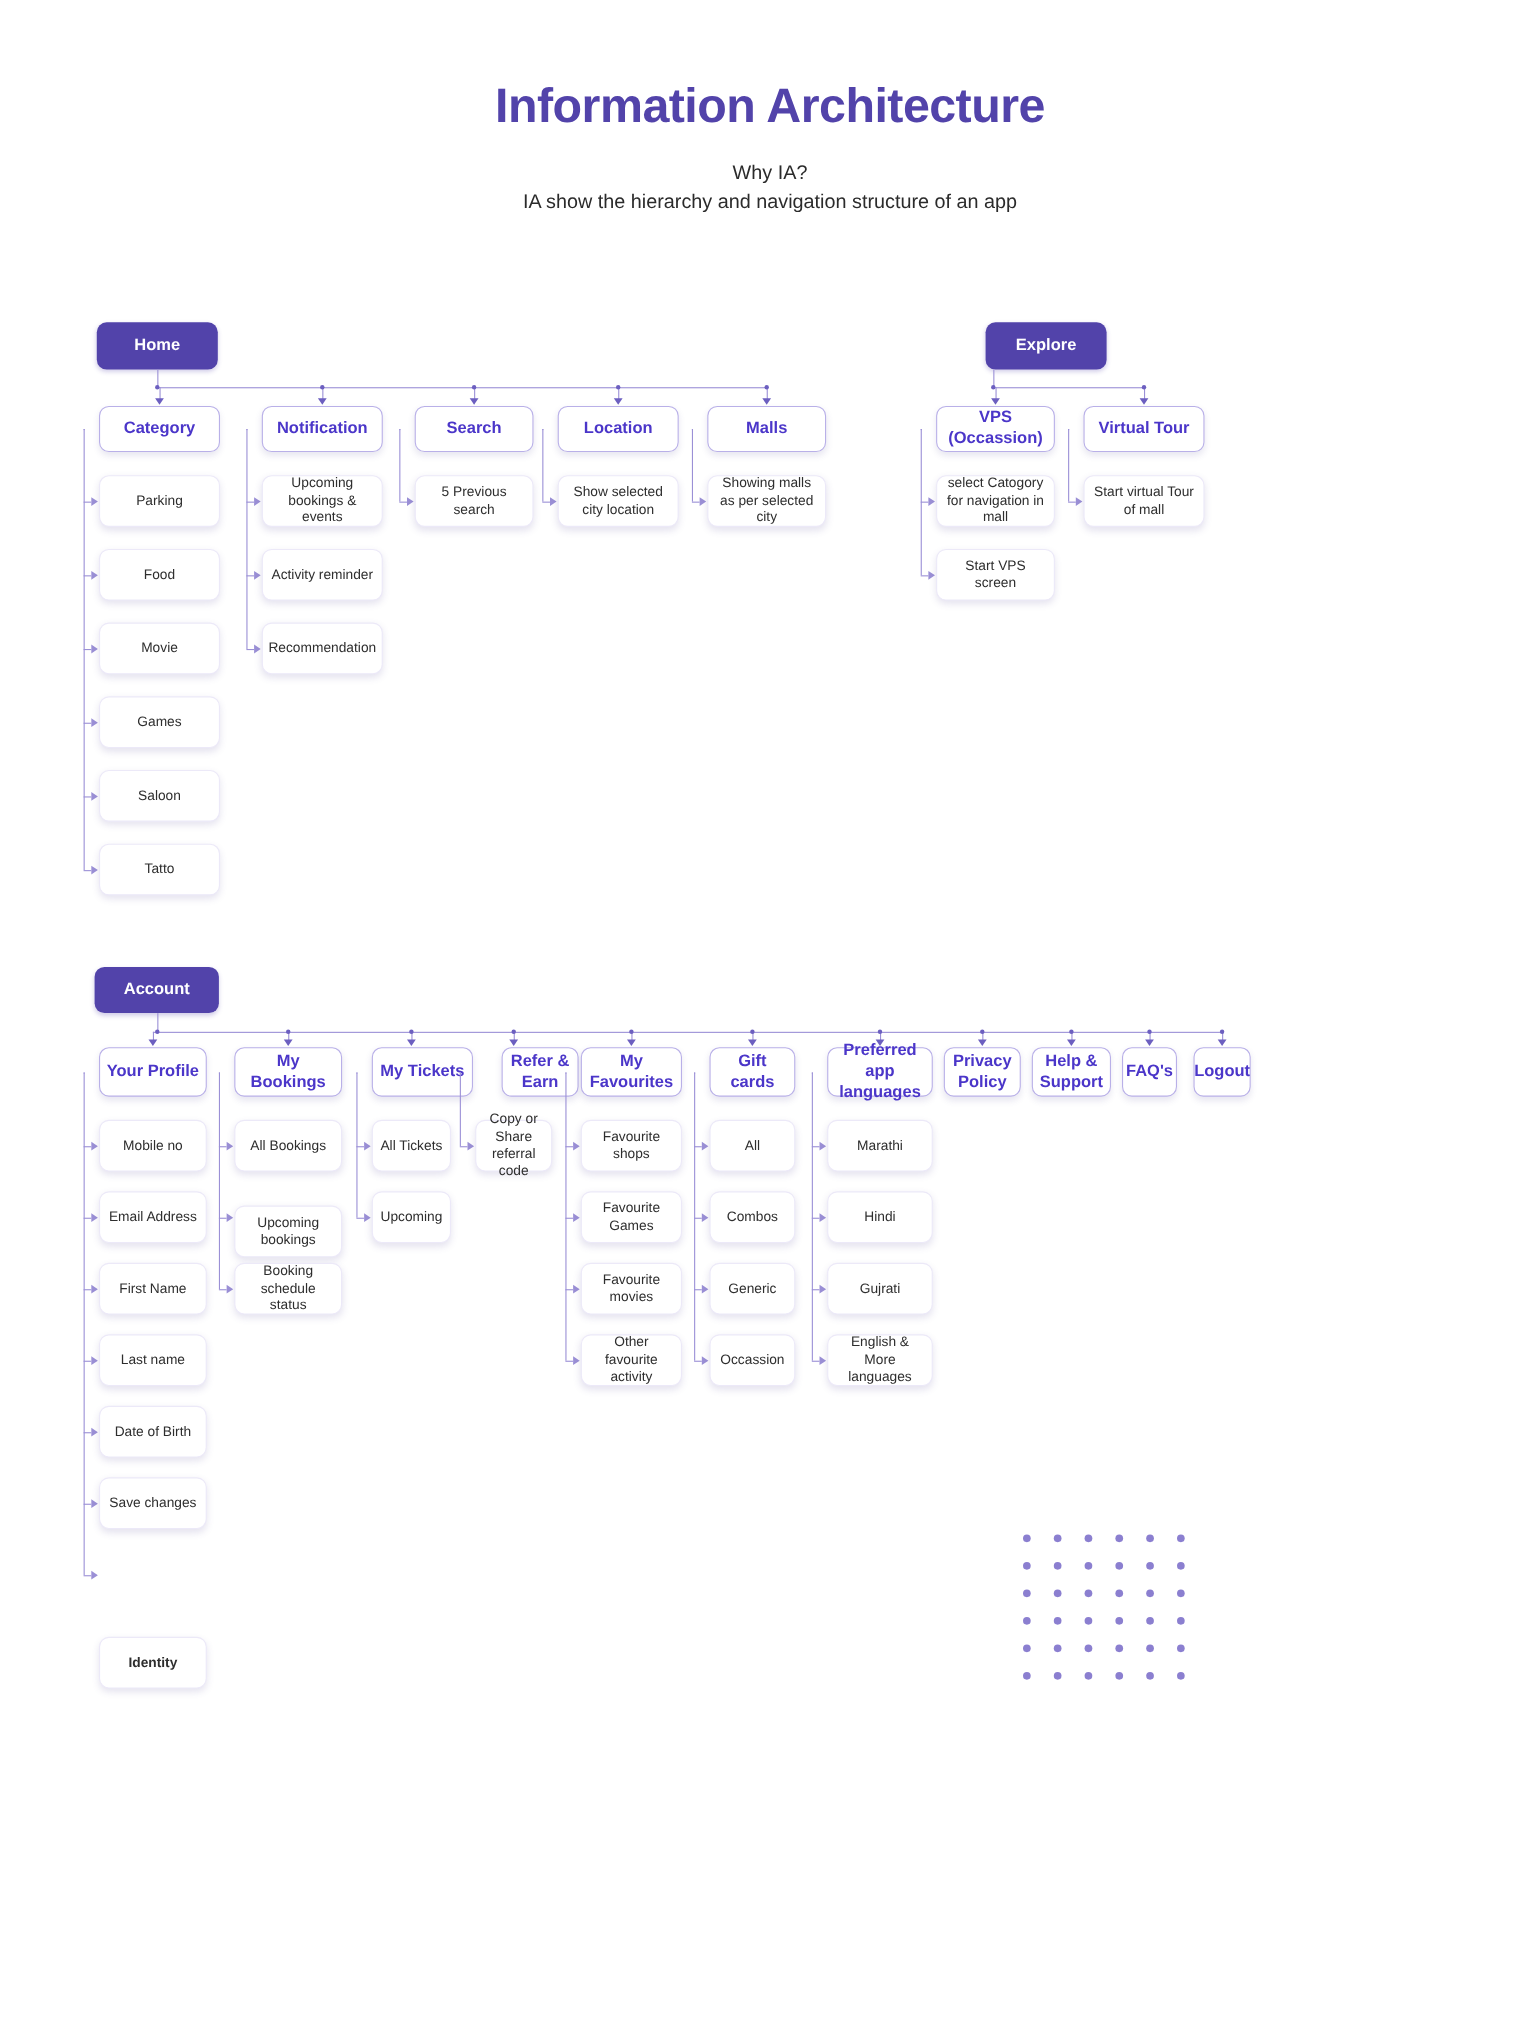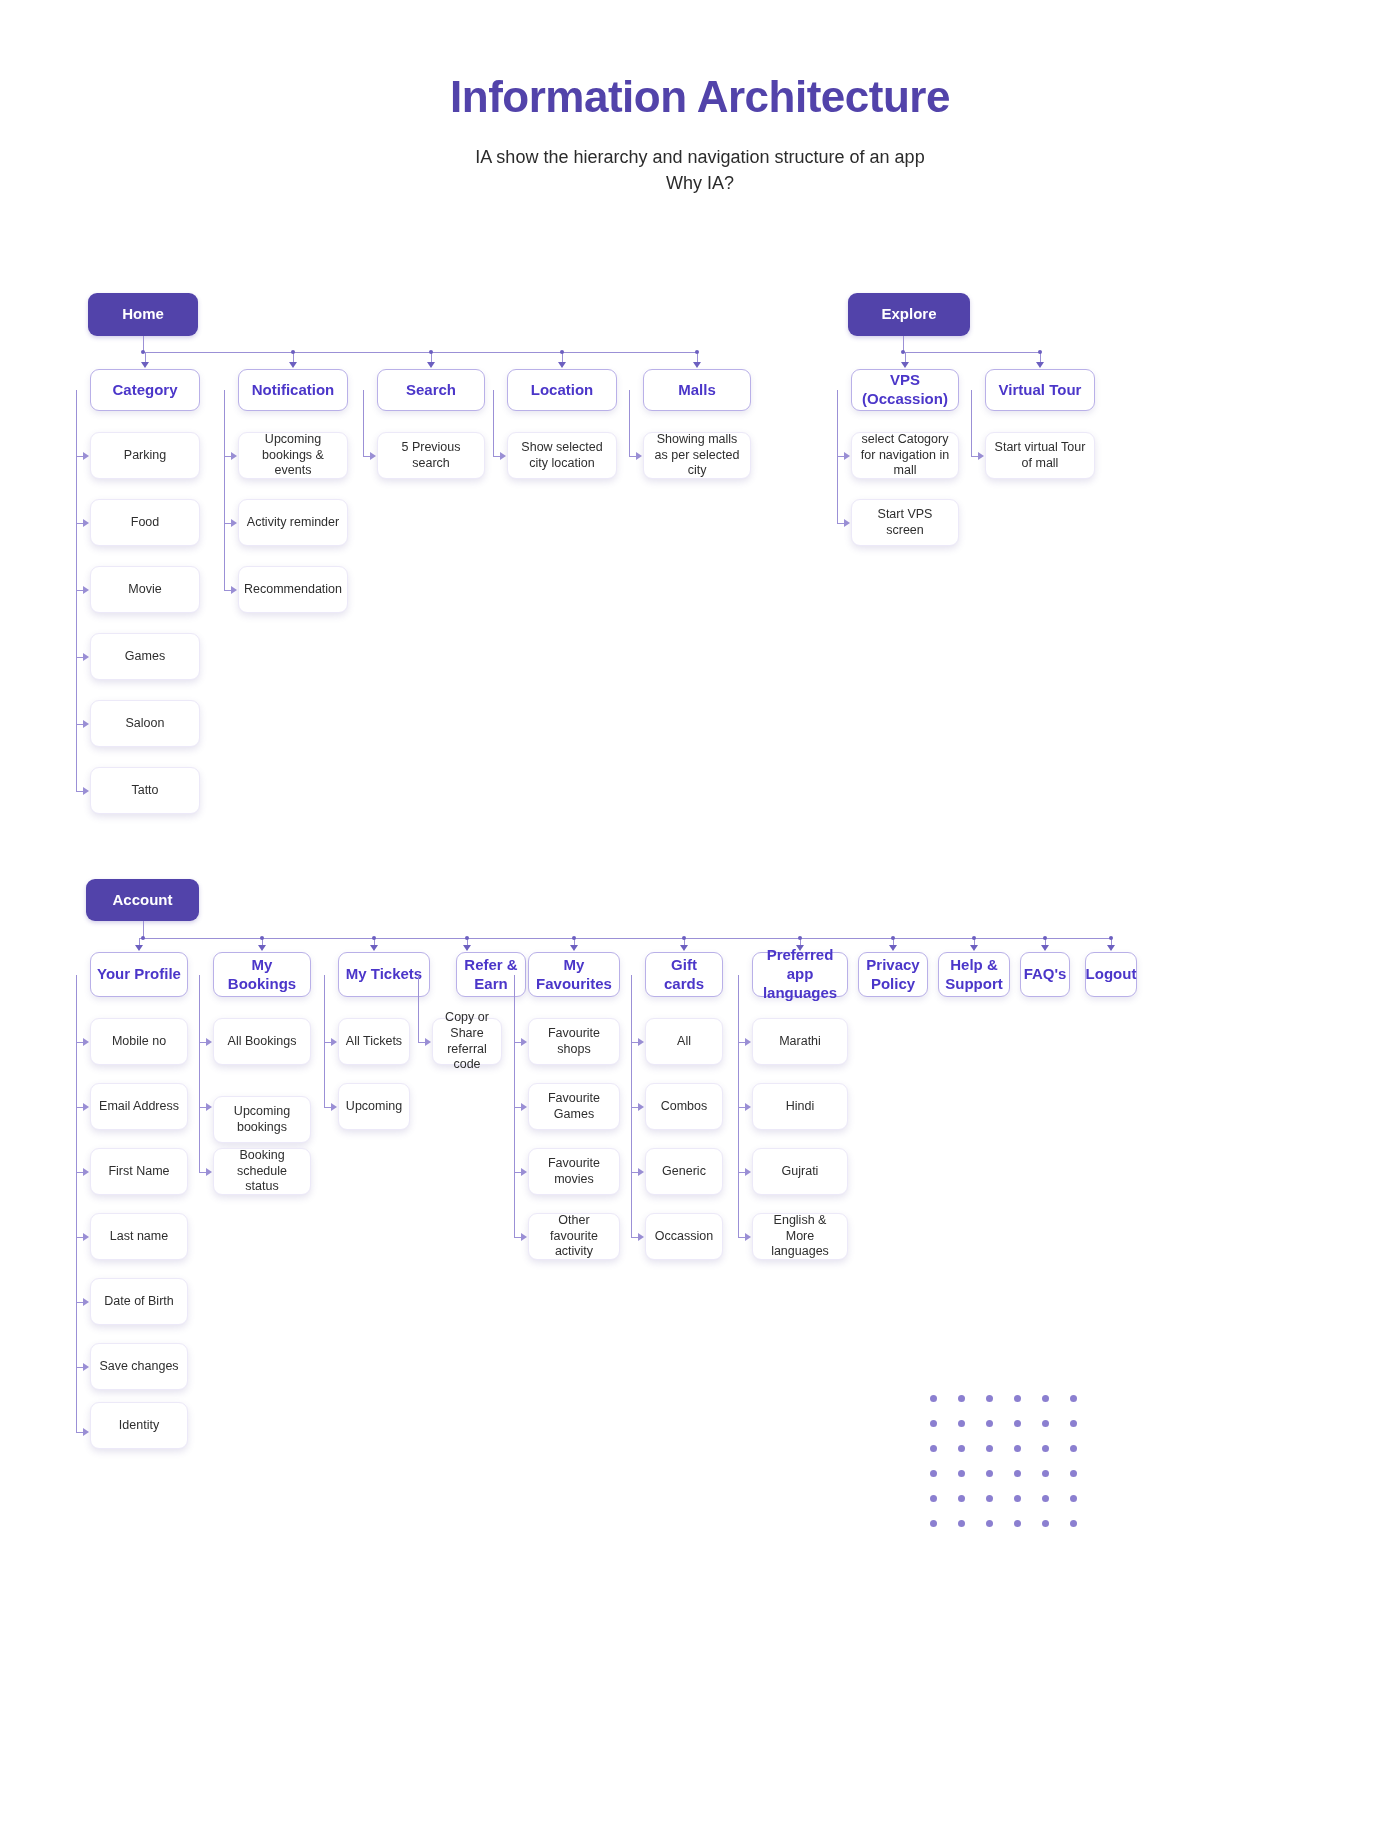--- a/index.html
+++ b/index.html
@@ -116,22 +116,22 @@
     background: #8b7fd0;
   }
 </style>
 </head>
 <body>
 
 <div id="canvas">
 
   <div class="page-title">Information Architecture</div>
   <div class="subtitle-block">
+    <div class="subtitle-line">Why IA?</div>
     <div class="subtitle-line">IA show the hierarchy and navigation structure of an app</div>
-    <div class="subtitle-line">Why IA?</div>
   </div>
 
   <div id="dot-grid">
     <i></i>
       <i></i>
       <i></i>
       <i></i>
       <i></i>
       <i></i>
     <i></i>
@@ -265,21 +265,21 @@
       <div class="node node-l1" style="left: 643px; top: 369px; width: 108px; height: 42px;">
         <span>Malls</span>
       </div>
       <div class="ln ln-v" style="left: 629px; top: 390px; height: 65.5px;"></div>
       <div class="ln ln-h" style="left: 629px; top: 390px; width: 0.5px;"></div>
       <div class="ln ln-h" style="left: 629px; top: 455.5px; width: 7px;"></div>
       <div class="arrow-right" style="left: 636px; top: 451.5px;"></div>
       <div class="node node-l2" style="left: 643px; top: 432px; width: 108px; height: 47px;">
         <span>Showing malls as per selected city</span>
       </div>
-      <div class="node node-root" style="left: 848px; top: 293px; width: 122px; height: 43px;">
+      <div class="node node-root" style="left: 896px; top: 293px; width: 110px; height: 43px;">
         <span>Explore</span>
       </div>
       <div class="ln ln-v" style="left: 903px; top: 336px; height: 16px;"></div>
       <div class="ln ln-h" style="left: 903px; top: 352px; width: 137px;"></div>
       <div class="dot" style="left: 901px; top: 350px;"></div>
       <div class="ln ln-v" style="left: 905px; top: 352px; height: 11px;"></div>
       <div class="arrow-down" style="left: 901px; top: 362px;"></div>
       <div class="node node-l1" style="left: 851px; top: 369px; width: 108px; height: 42px;">
         <span>VPS (Occassion)</span>
       </div>
@@ -346,21 +346,21 @@
       <div class="node node-l2" style="left: 90px; top: 1278px; width: 98px; height: 47px;">
         <span>Date of Birth</span>
       </div>
       <div class="ln ln-h" style="left: 76px; top: 1366.5px; width: 7px;"></div>
       <div class="arrow-right" style="left: 83px; top: 1362.5px;"></div>
       <div class="node node-l2" style="left: 90px; top: 1343px; width: 98px; height: 47px;">
         <span>Save changes</span>
       </div>
       <div class="ln ln-h" style="left: 76px; top: 1431.5px; width: 7px;"></div>
       <div class="arrow-right" style="left: 83px; top: 1427.5px;"></div>
-      <div class="node node-l2" style="left: 90px; top: 1402px; width: 98px; height: 47px;">
+      <div class="node node-l2" style="left: 90px; top: 1488px; width: 98px; height: 47px; font-weight: bold;">
         <span>Identity</span>
       </div>
       <div class="ln ln-v" style="left: 262px; top: 938px; height: 8px;"></div>
       <div class="arrow-down" style="left: 258px; top: 945px;"></div>
       <div class="dot" style="left: 260px; top: 936px;"></div>
       <div class="node node-l1" style="left: 213px; top: 952px; width: 98px; height: 45px;">
         <span>My Bookings</span>
       </div>
       <div class="ln ln-v" style="left: 199px; top: 974.5px; height: 197px;"></div>
       <div class="ln ln-h" style="left: 199px; top: 974.5px; width: 0.5px;"></div>

